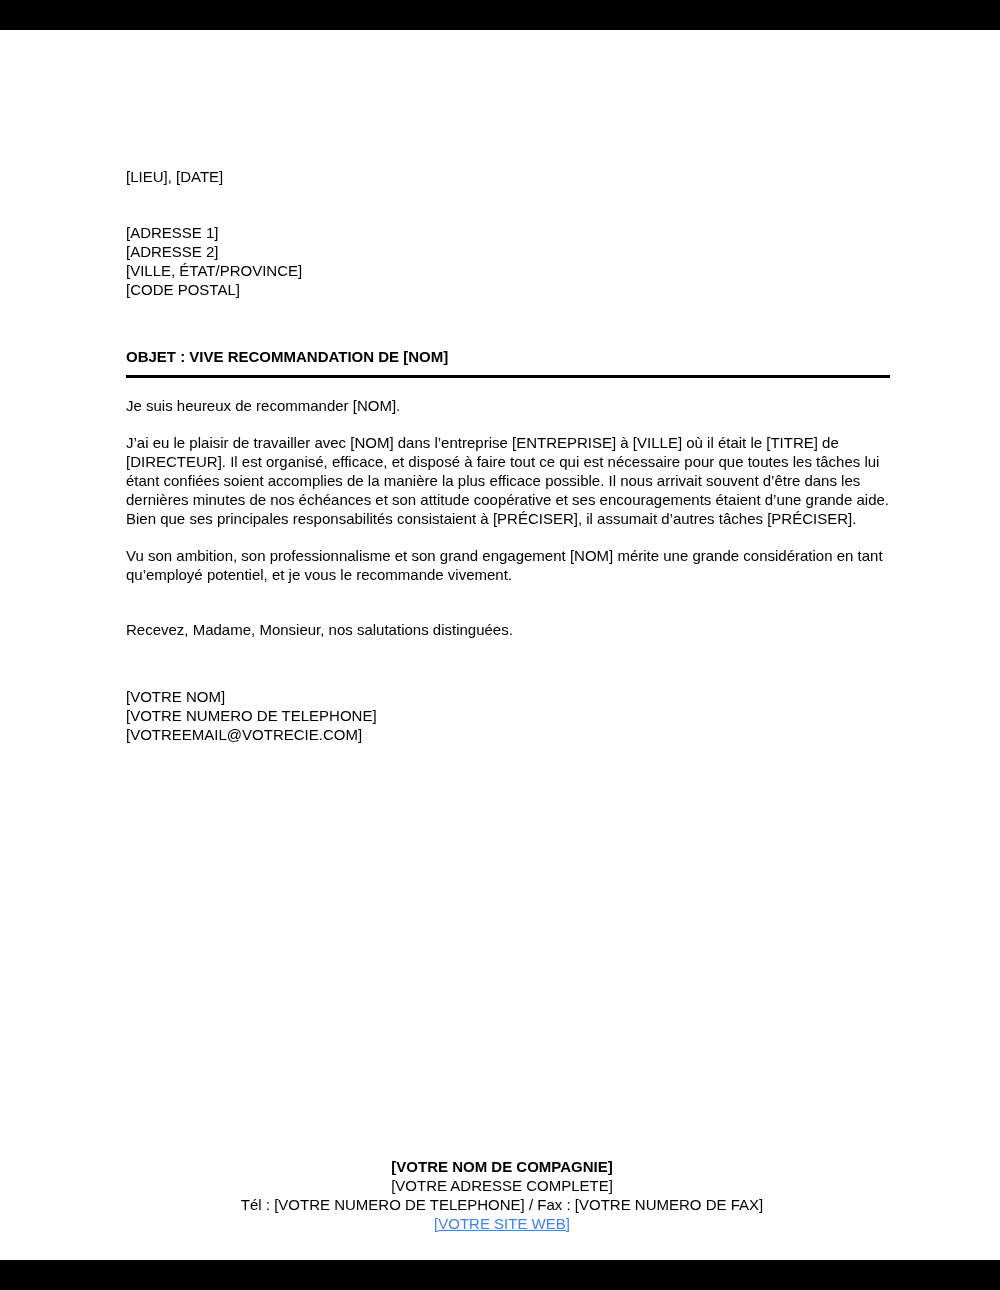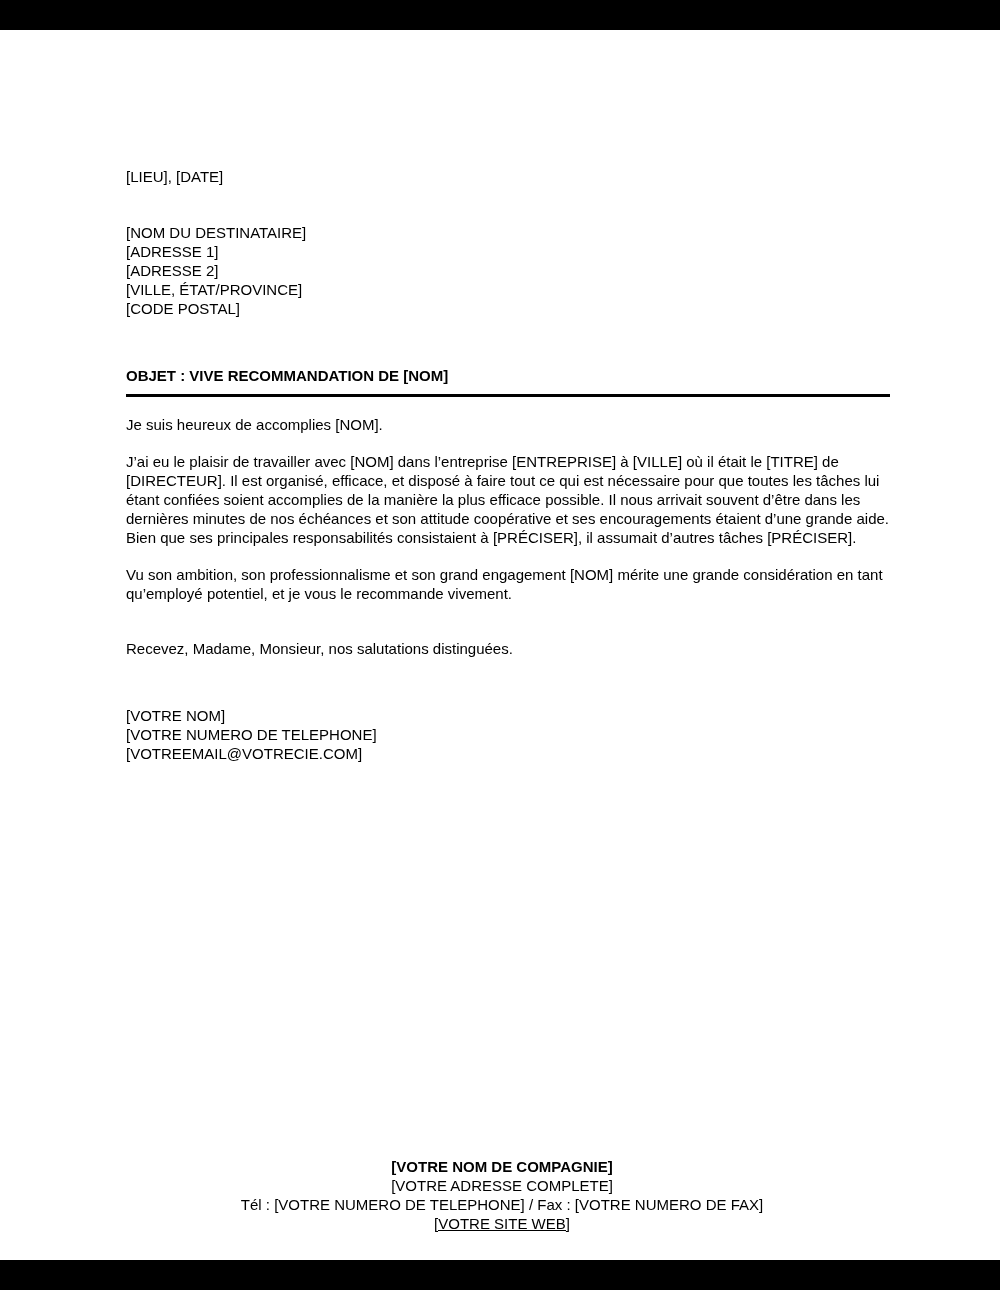--- a/index.html
+++ b/index.html
@@ -68,49 +68,48 @@
     width: 1000px;
     top: 1157px;
     text-align: center;
     font-size: 15px;
     line-height: 19px;
   }
   .footer .company {
     font-weight: bold;
   }
   .footer a {
-    color: #000000;
+    color: #3b82f6;
     text-decoration: underline;
     cursor: pointer;
   }
 </style>
 </head>
 <body>
 
 <div class="page">
 
   <div class="bar top"></div>
 
   <div class="content">
 
     <div class="location-date">[LIEU], [DATE]</div>
 
     <div class="recipient-block">
-      <div>[NOM DU DESTINATAIRE]</div>
       <div>[ADRESSE 1]</div>
       <div>[ADRESSE 2]</div>
       <div>[VILLE, ÉTAT/PROVINCE]</div>
       <div>[CODE POSTAL]</div>
     </div>
 
     <div class="subject">OBJET : VIVE RECOMMANDATION DE [NOM]</div>
     <hr class="subject-rule">
 
 
-    <div class="para">Je suis heureux de accomplies [NOM].</div>
+    <div class="para">Je suis heureux de recommander [NOM].</div>
 
     <div class="para">J’ai eu le plaisir de travailler avec [NOM] dans l’entreprise [ENTREPRISE] à [VILLE] où il était le [TITRE] de [DIRECTEUR]. Il est organisé, efficace, et disposé à faire tout ce qui est nécessaire pour que toutes les tâches lui étant confiées soient accomplies de la manière la plus efficace possible. Il nous arrivait souvent d’être dans les dernières minutes de nos échéances et son attitude coopérative et ses encouragements étaient d’une grande aide. Bien que ses principales responsabilités consistaient à [PRÉCISER], il assumait d’autres tâches [PRÉCISER].</div>
 
     <div class="para">Vu son ambition, son professionnalisme et son grand engagement [NOM] mérite une grande considération en tant qu’employé potentiel, et je vous le recommande vivement.</div>
 
     <div class="closing">Recevez, Madame, Monsieur, nos salutations distinguées.</div>
 
     <div class="signature-block">
       <div>[VOTRE NOM]</div>
       <div>[VOTRE NUMERO DE TELEPHONE]</div>

